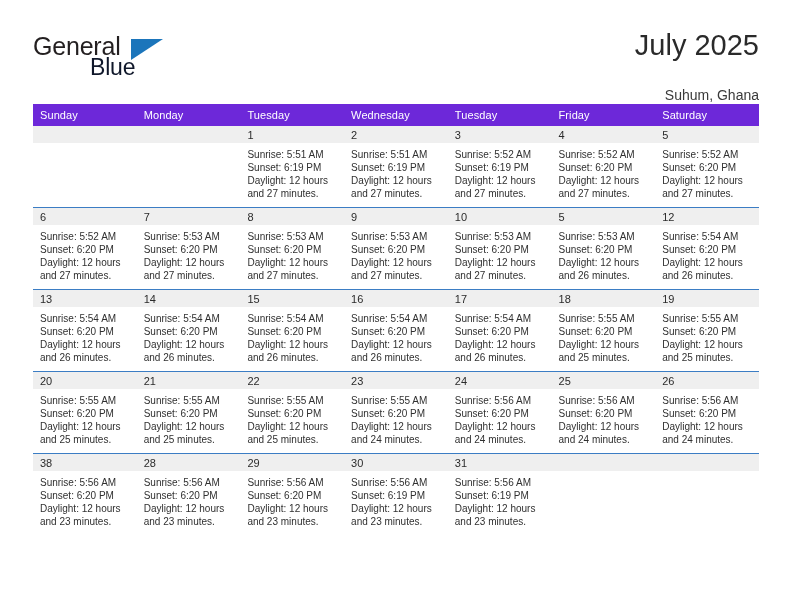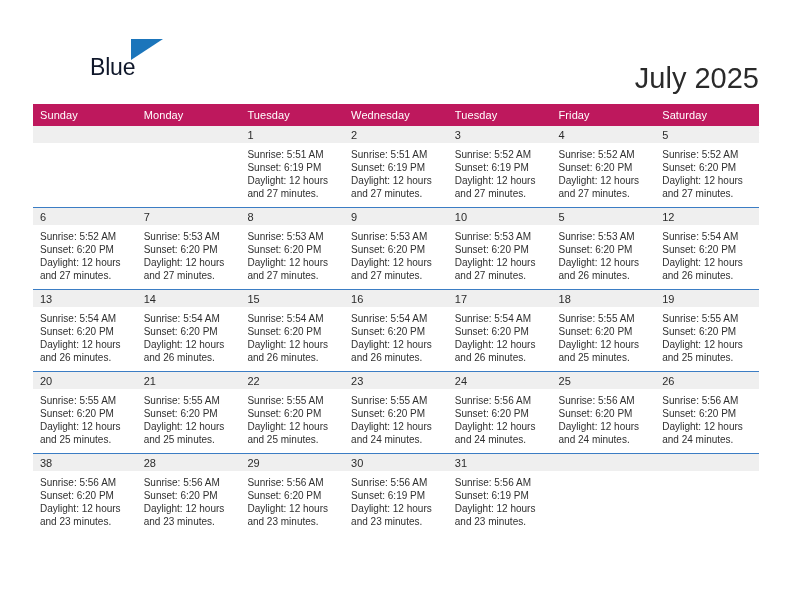--- a/index.html
+++ b/index.html
@@ -67,41 +67,40 @@
     position: absolute;
     right: 0;
     top: 0;
     text-align: right;
   }
   .cal-title {
     font-size: 29px;
     color: #2a2a2a;
     line-height: 34px;
     white-space: nowrap;
-    margin-top: 33px;
   }
   .cal-subtitle {
     font-size: 14px;
     color: #3a3a3a;
     line-height: 20px;
     margin-top: 23px;
     white-space: nowrap;
   }
 
   
   .calendar {
     position: absolute;
     left: 33px;
     top: 104px;
     width: 726px;
     border-collapse: collapse;
     table-layout: fixed;
   }
   .calendar th {
-    background: #be185d;
+    background: #6d28d9;
     color: #ffffff;
     font-size: 11px;
     font-weight: normal;
     text-align: left;
     padding: 5px 0 5px 7px;
     height: 9px;
     letter-spacing: 0.1px;
   }
   .calendar td {
     width: 103.71px;
@@ -139,20 +138,21 @@
   }
 </style>
 </head>
 <body>
 
 <div class="page">
 
   <div class="top-bar">
 
     <div class="logo">
+      <span class="logo-general">General</span>
       <span class="logo-triangle"></span>
       <span class="logo-blue">Blue</span>
     </div>
 
     <div class="title-block">
       <div class="cal-title">July 2025</div>
       <div class="cal-subtitle">Suhum, Ghana</div>
     </div>
 
   </div>

